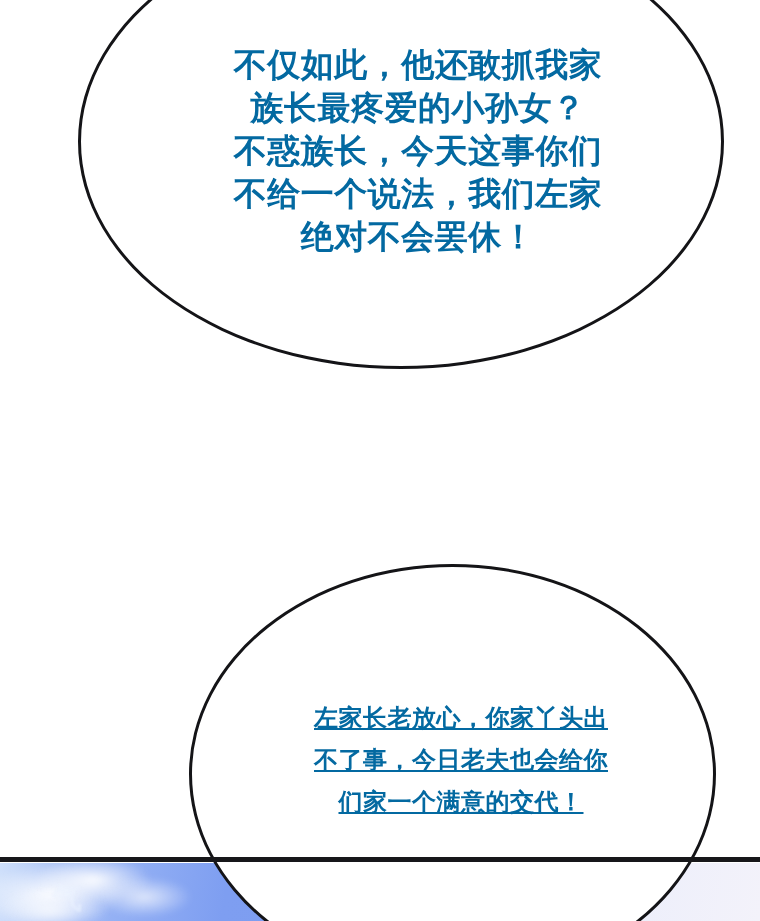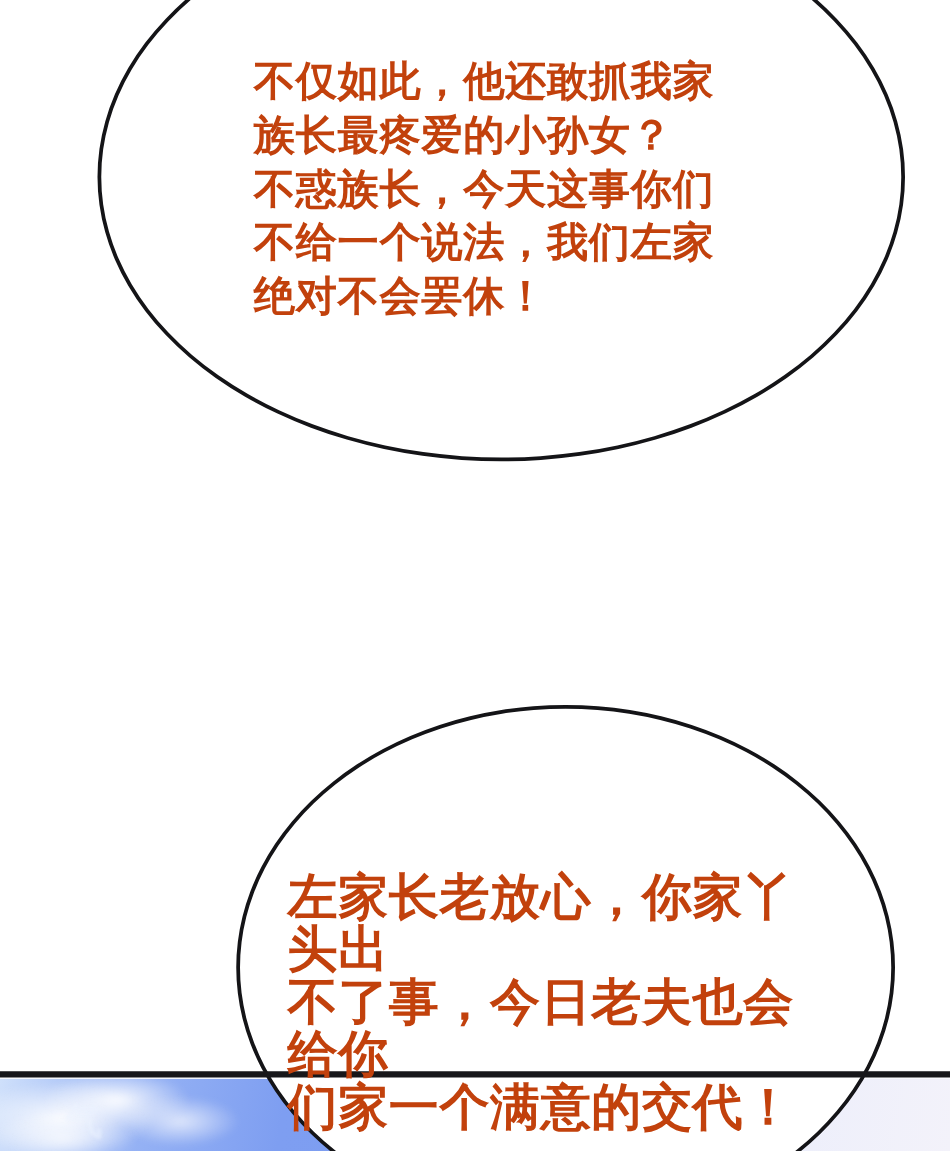--- a/index.html
+++ b/index.html
@@ -103,39 +103,41 @@
   #balloon-2 {
     left: 189px;
     top: 564px;
     width: 527px;
     height: 420px;
   }
 
   .balloon-text {
     position: absolute;
     z-index: 7;
-    color: #c2410c;
+    color: #0369a1;
     font-weight: 700;
     white-space: pre-line;
     letter-spacing: 0.5px;
     user-select: none;
+    text-align: center;
   }
   #balloon-1-text {
     left: 203px;
     top: 43px;
     width: 430px;
     font-size: 33px;
     line-height: 43px;
   }
   #balloon-2-text {
-    left: 230px;
+    left: 246px;
     top: 697px;
     width: 430px;
-    font-size: 40px;
+    font-size: 24px;
     line-height: 42px;
+    text-decoration: underline;
   }
 </style>
 </head>
 <body>
 
 <div id="page">
 
   <div class="panel" id="panel-top"></div>
 
   <div class="panel" id="panel-bottom">

